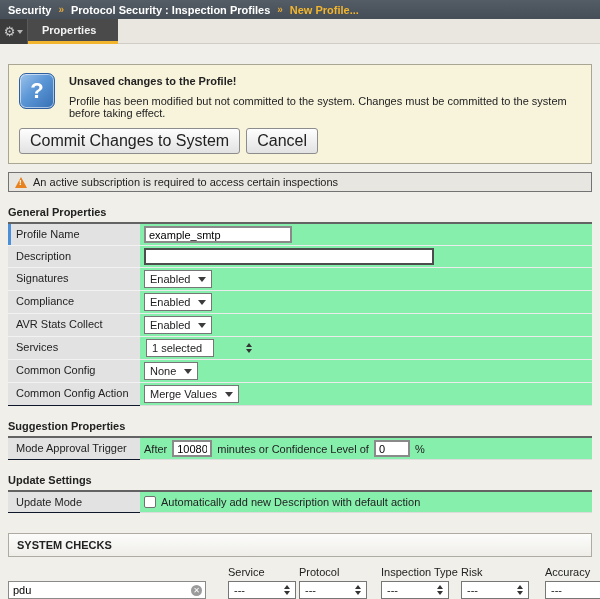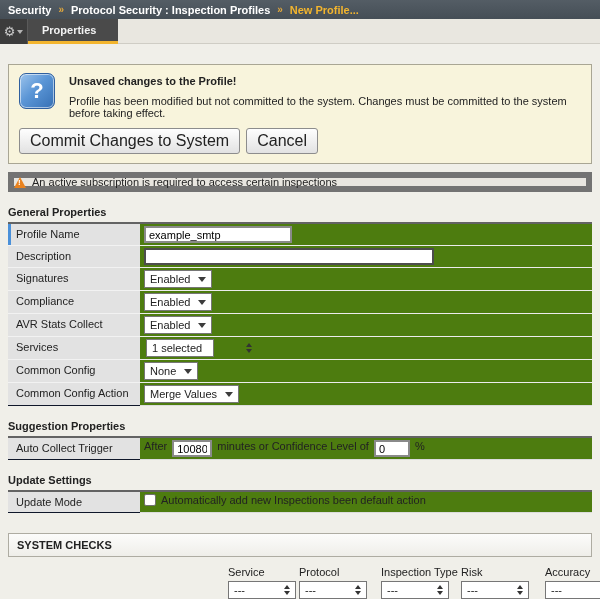--- a/index.html
+++ b/index.html
@@ -25,30 +25,30 @@
   
   .alert { margin-top:20px; border:1px solid #a9a694; background:#f8f4dc; padding:8px 10px 9px 10px; }
   .alert-top { display:flex; }
   .qicon { width:36px; height:36px; border-radius:7px; background:linear-gradient(135deg,#9cc4ec 0%,#5b96d6 45%,#3670b5 100%); border:1px solid #2f5f9e; box-shadow:inset 0 0 0 1px rgba(255,255,255,.55); color:#fff; font-weight:bold; font-size:22px; display:flex; align-items:center; justify-content:center; margin-right:14px; flex:0 0 auto; }
   .alert-title { font-weight:bold; padding-top:2px; }
   .alert-msg { margin-top:8px; }
   .alert-buttons { margin-top:9px; display:flex; gap:6px; }
   .btn { font-family:"Liberation Sans",sans-serif; font-size:16px; color:#222; background:linear-gradient(#fefefe,#e2e2e2); border:1px solid #8d8d8d; border-radius:3px; padding:3px 10px; cursor:pointer; }
 
   
-  .warnbar { margin-top:8px; border:6px solid #737373; background:#e8e6e0; height:20px; display:flex; align-items:center; }
+  .warnbar { margin-top:8px; border:1px solid #737373; background:#e8e6e0; height:20px; display:flex; align-items:center; padding-left:6px; }
   .warn-tri { position:relative; width:0; height:0; border-left:6px solid transparent; border-right:6px solid transparent; border-bottom:11px solid #e8821e; margin-right:6px; }
   .warn-tri::after { content:"!"; position:absolute; left:-2px; top:1px; color:#fff; font-size:8px; font-weight:bold; }
 
   
   .section-title { font-weight:bold; margin-top:11px; padding:3px 0 4px 0; border-bottom:2px solid #636363; }
   .frow { display:flex; min-height:21px; }
   .flabel { width:132px; flex:0 0 132px; background:#e2e2e2; border-bottom:1px solid #f2f2f2; padding:4px 4px 3px 8px; color:#222; }
   .flabel.required { box-shadow:inset 3px 0 0 #4a90d9; }
-  .fvalue { flex:1; background:#4d7c0f; border-bottom:1px solid #ececec; display:flex; padding:2px 4px; gap:5px; }
+  .fvalue { flex:1; background:#86efac; border-bottom:1px solid #ececec; display:flex; align-items:center; padding:2px 4px; gap:5px; }
   .frow.last .flabel { border-bottom:1px solid #0f172a; }
   .frow.last .fvalue { border-bottom:1px solid #dcdcdc; }
 
   input.text { font-family:"Liberation Sans",sans-serif; font-size:11px; height:17px; border:2px solid #8a8a8a; background:#fff; padding:0 3px; }
   input.text.focus { border-color:#4d4d4d; }
 
   .sel { display:inline-flex; align-items:center; justify-content:space-between; gap:8px; background:#fff; border:1px solid #767676; height:18px; padding:8px 5px; cursor:pointer; white-space:nowrap; }
   .chev { width:0; height:0; border-left:4px solid transparent; border-right:4px solid transparent; border-top:5px solid #3c3c3c; }
   .updown { display:flex; flex-direction:column; gap:2px; align-items:center; }
   .updown .u { width:0; height:0; border-left:3px solid transparent; border-right:3px solid transparent; border-bottom:4px solid #333; }
@@ -185,42 +185,46 @@
       <div class="fvalue">
         <div class="sel" style="min-width:88px;">
           <span>Merge Values</span>
           <span class="chev"></span>
         </div>
       </div>
     </div>
 
     <div class="section-title">Suggestion Properties</div>
     <div class="frow last">
-      <div class="flabel">Auto Collect Trigger</div>
+      <div class="flabel">Mode Approval Trigger</div>
       <div class="fvalue">
         <span>After</span>
         <input class="text" style="width: 40px;" value="10080">
         <span>minutes or Confidence Level of</span>
         <input class="text" style="width: 36px;" value="0">
         <span>%</span>
       </div>
     </div>
 
     <div class="section-title">Update Settings</div>
     <div class="frow last">
       <div class="flabel">Update Mode</div>
       <div class="fvalue">
         <span class="checkbox"></span>
-        <span>Automatically add new Inspections been default action</span>
+        <span>Automatically add new Description with default action</span>
       </div>
     </div>
 
     <div class="syschecks">SYSTEM CHECKS</div>
 
     <div class="filterrow">
+      <div class="searchwrap">
+        <input value="pdu" style="">
+        <span class="clear-ic">✕</span>
+      </div>
 
       <div class="filter f-service">
         <span class="flab">Service</span>
         <div class="sel">
           <span>---</span>
           <span class="updown">
               <span class="u"></span>
               <span class="d"></span>
             </span>
         </div>

